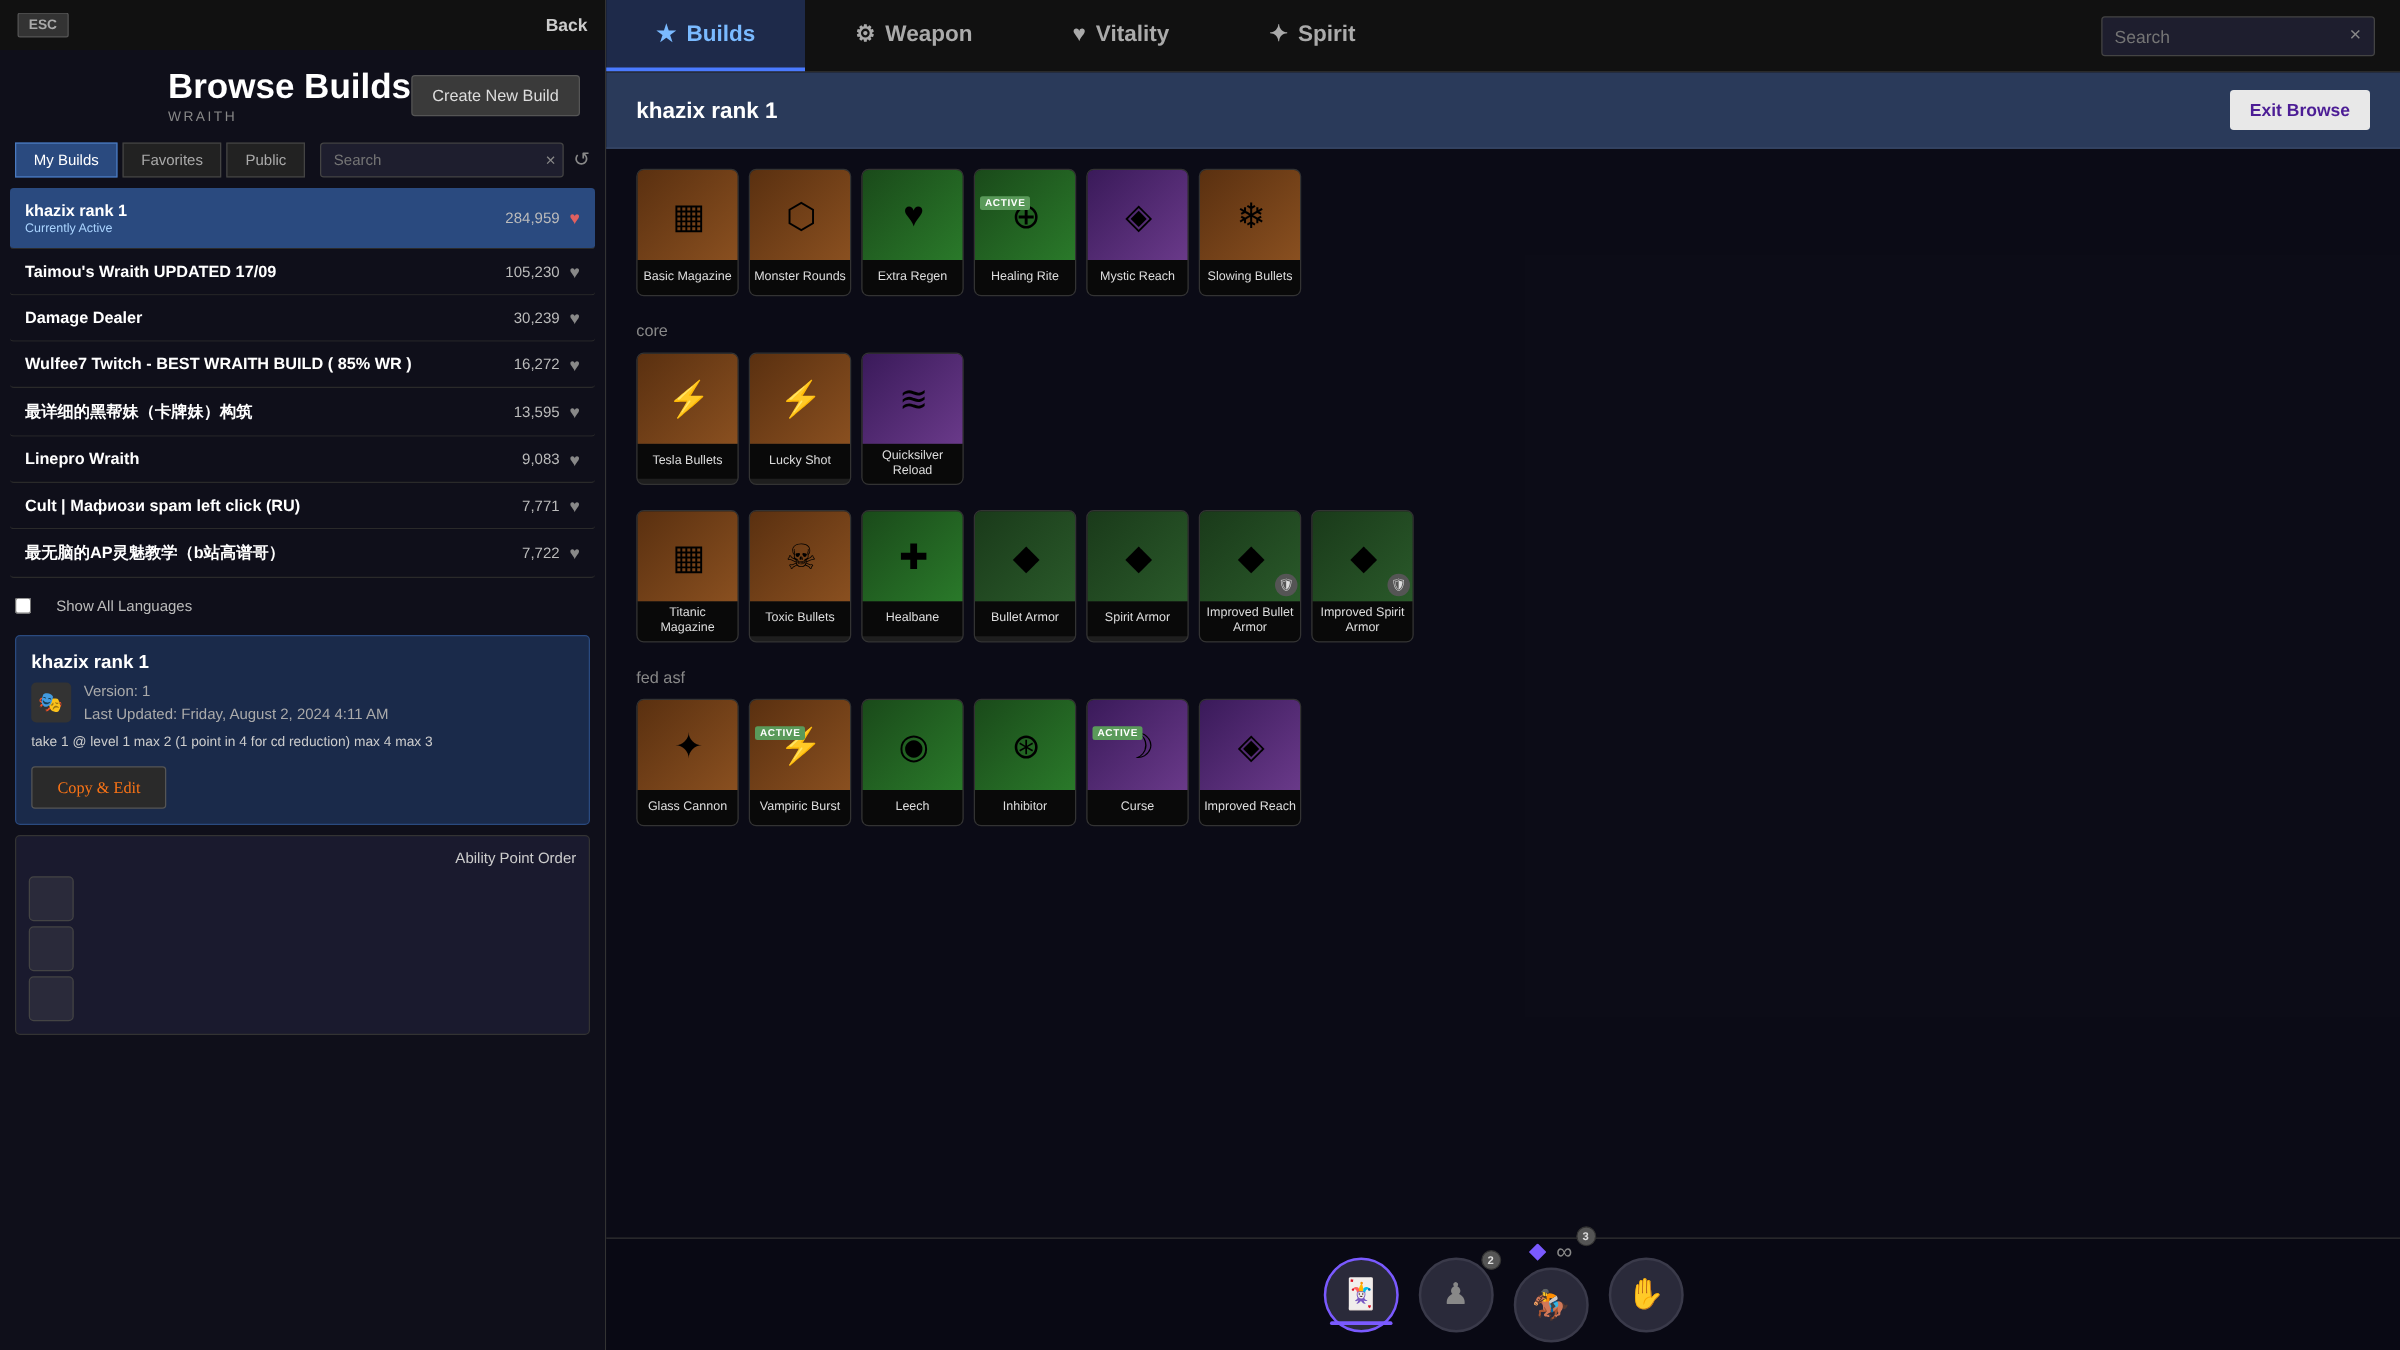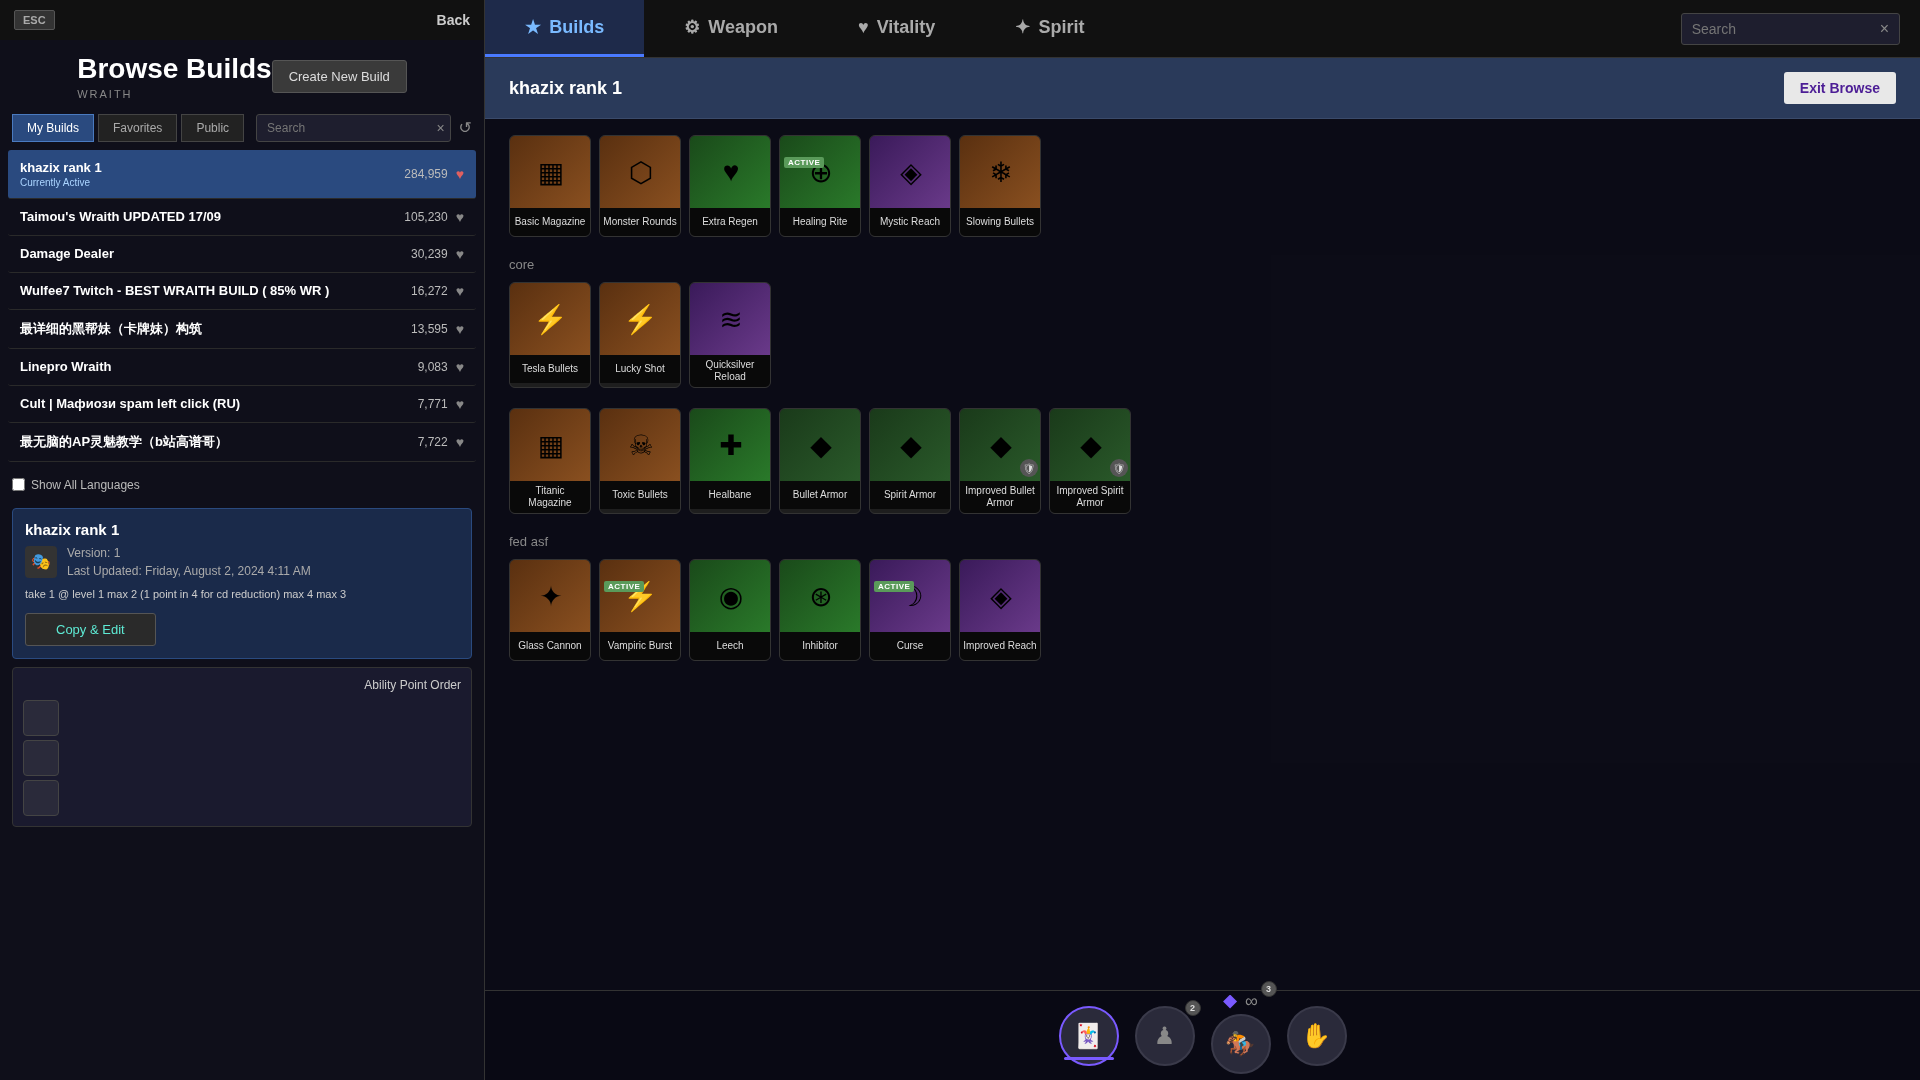--- a/index.html
+++ b/index.html
@@ -46,21 +46,21 @@
       color: #ccc;
       font-size: 14px;
       font-weight: bold;
     }
 
     
     .browse-header {
       padding: 14px 20px 6px;
       display: flex;
       align-items: flex-start;
-      justify-content: center;
+      justify-content: flex-end;
     }
     .browse-title {
       color: #fff;
       font-size: 28px;
       font-weight: 900;
       line-height: 1.1;
     }
     .browse-subtitle {
       color: #888;
       font-size: 11px;
@@ -174,21 +174,21 @@
     .heart-icon {
       color: #888;
       font-size: 14px;
       cursor: pointer;
     }
     .heart-icon.liked { color: #e06060; }
 
     .show-languages {
       display: flex;
       align-items: center;
-      gap: 6px;
+      gap: 20px;
       padding: 8px 12px;
       color: #bbb;
       font-size: 12px;
     }
     .show-languages input { cursor: pointer; }
 
     
     .build-detail {
       margin: 8px 12px;
       background: #1a2a4a;
@@ -225,27 +225,28 @@
       line-height: 1.5;
     }
     .detail-notes {
       color: #ccc;
       font-size: 11px;
       line-height: 1.6;
       margin-top: 4px;
     }
     .copy-edit-btn {
       background: #2a2a2a;
-      color: #5eead4;
+      color: #f97316;
       border: 1px solid #555;
-      padding: 8px 30px;
+      padding: 8px 20px;
       font-size: 13px;
       cursor: pointer;
       border-radius: 3px;
       margin-top: 10px;
+      font-family: Liberation Serif, serif;
     }
 
     
     .ability-order {
       margin: 8px 12px;
       background: #1a1a2e;
       border: 1px solid #333;
       border-radius: 4px;
       padding: 10px;
     }

